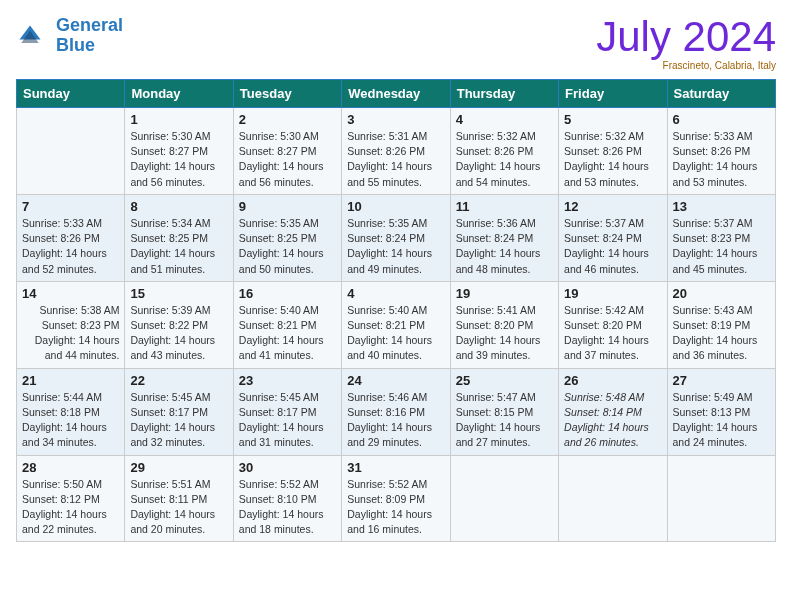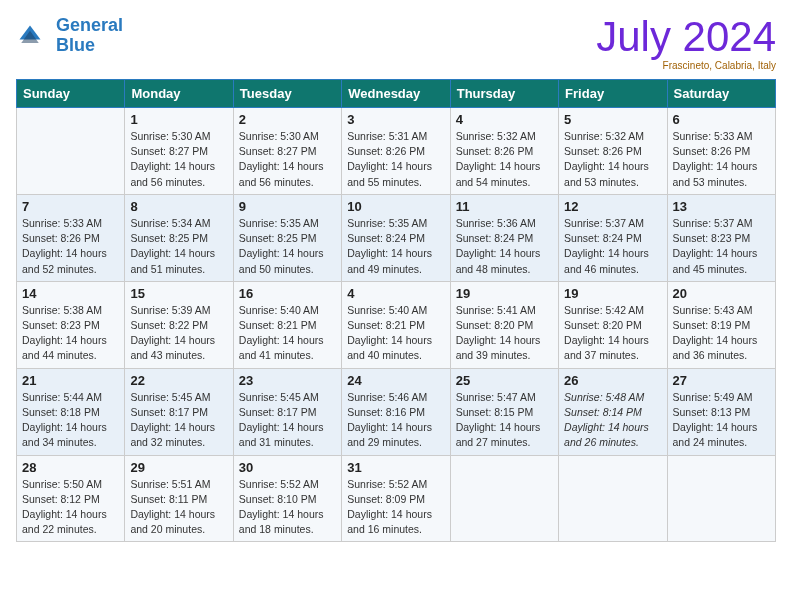--- a/index.html
+++ b/index.html
@@ -217,21 +217,21 @@
           <span class="day-number">13</span>
           <div class="day-info" style="white-space: pre-line;">Sunrise: 5:37 AM
 Sunset: 8:23 PM
 Daylight: 14 hours
 and 45 minutes.</div>
         </td>
       </tr>
       <tr>
         <td>
           <span class="day-number">14</span>
-          <div class="day-info" style="white-space: pre-line;">Sunrise: 5:38 AM
+          <div class="day-info" style="white-space: pre-line; text-align: right;">Sunrise: 5:38 AM
 Sunset: 8:23 PM
 Daylight: 14 hours
 and 44 minutes.</div>
         </td>
         <td>
           <span class="day-number">15</span>
           <div class="day-info" style="white-space: pre-line;">Sunrise: 5:39 AM
 Sunset: 8:22 PM
 Daylight: 14 hours
 and 43 minutes.</div>

